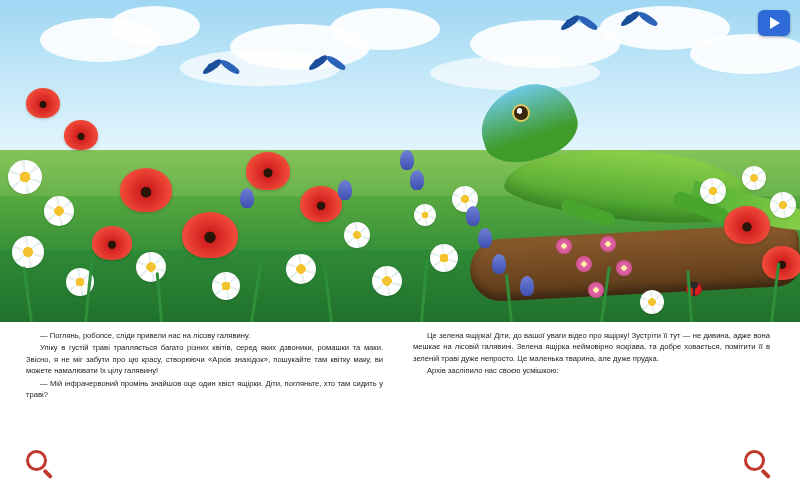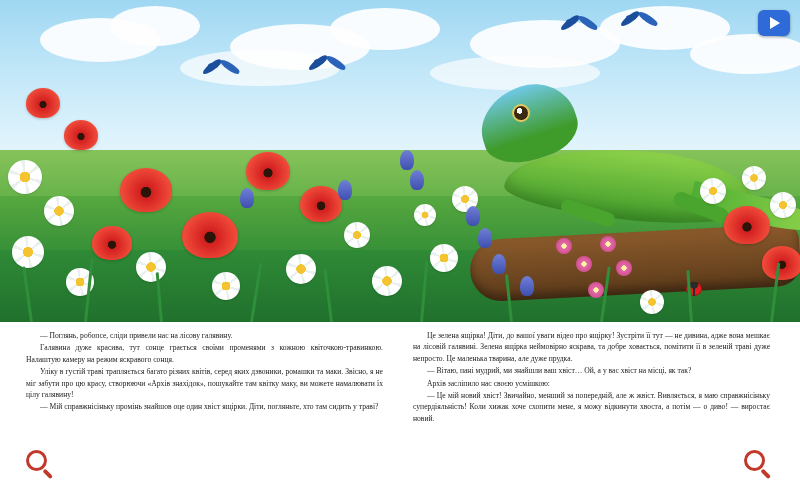--- a/index.html
+++ b/index.html
@@ -232,21 +232,21 @@
     gap: 30px;
     padding: 8px 26px 0 26px;
     box-sizing: border-box;
   }
   .col {
     width: 357px;
     font-size: 7.6px;
     line-height: 11.4px;
     color: #1a1a1a;
     text-align: justify;
-    font-family: Liberation Serif, serif;
+    font-family: Liberation Sans, sans-serif;
   }
   .col p {
     margin: 0 0 1px 0;
     text-indent: 14px;
   }
   .col p.dash {
     text-indent: 14px;
   }
 
   
@@ -401,30 +401,27 @@
     <div class="play-button">
       <div class="tri"></div>
     </div>
   </div>
 
   <div class="text-area">
     <div class="columns">
 
       <div class="col">
         <p class="dash">— Поглянь, робопсе, сліди привели нас на лісову галявину.</p>
-        <p>Галявина дуже красива, тут сонце грається своїми променями з кожною квіточкою-травинкою. Налаштую камеру на режим яскравого сонця.</p>
         <p>Уліку в густій траві трапляється багато різних квітів, серед яких дзвоники, ромашки та маки. Звісно, я не міг забути про цю красу, створюючи «Архів знахідок», пошукайте там квітку маку, ви можете намалювати їх цілу галявину!</p>
-        <p class="dash">— Мій справжнісіньку промінь знайшов оце один хвіст ящірки. Діти, погляньте, хто там сидить у траві?</p>
+        <p class="dash">— Мій інфрачервоний промінь знайшов оце один хвіст ящірки. Діти, погляньте, хто там сидить у траві?</p>
       </div>
 
       <div class="col">
         <p>Це зелена ящірка! Діти, до вашої уваги відео про ящірку! Зустріти її тут — не дивина, адже вона мешкає на лісовій галявині. Зелена ящірка неймовірно яскрава, та добре ховається, помітити її в зеленій траві дуже непросто. Це маленька тварина, але дуже прудка.</p>
-        <p class="dash">— Вітаю, пані мудрий, ми знайшли ваш хвіст… Ой, а у вас хвіст на місці, як так?</p>
         <p>Архів засліпило нас своєю усмішкою:</p>
-        <p class="dash">— Це мій новий хвіст! Звичайно, менший за попередній, але ж жвіст. Вивляється, я маю справжнісіньку супердіяльність! Коли хижак хоче схопити мене, я можу відкинути хвоста, а потім — о диво! — виростає новий.</p>
       </div>
 
     </div>
 
     <div class="magnifier left">
       <div class="ring"></div>
       <div class="handle"></div>
     </div>
     <div class="magnifier right">
       <div class="ring"></div>

